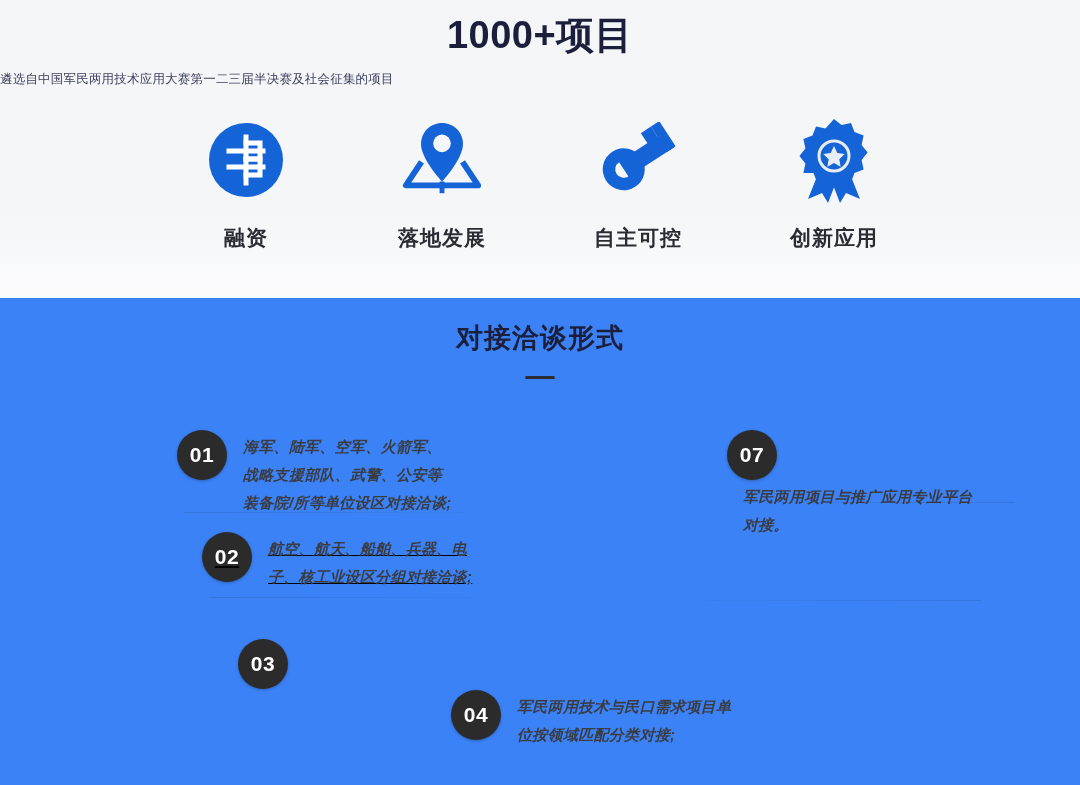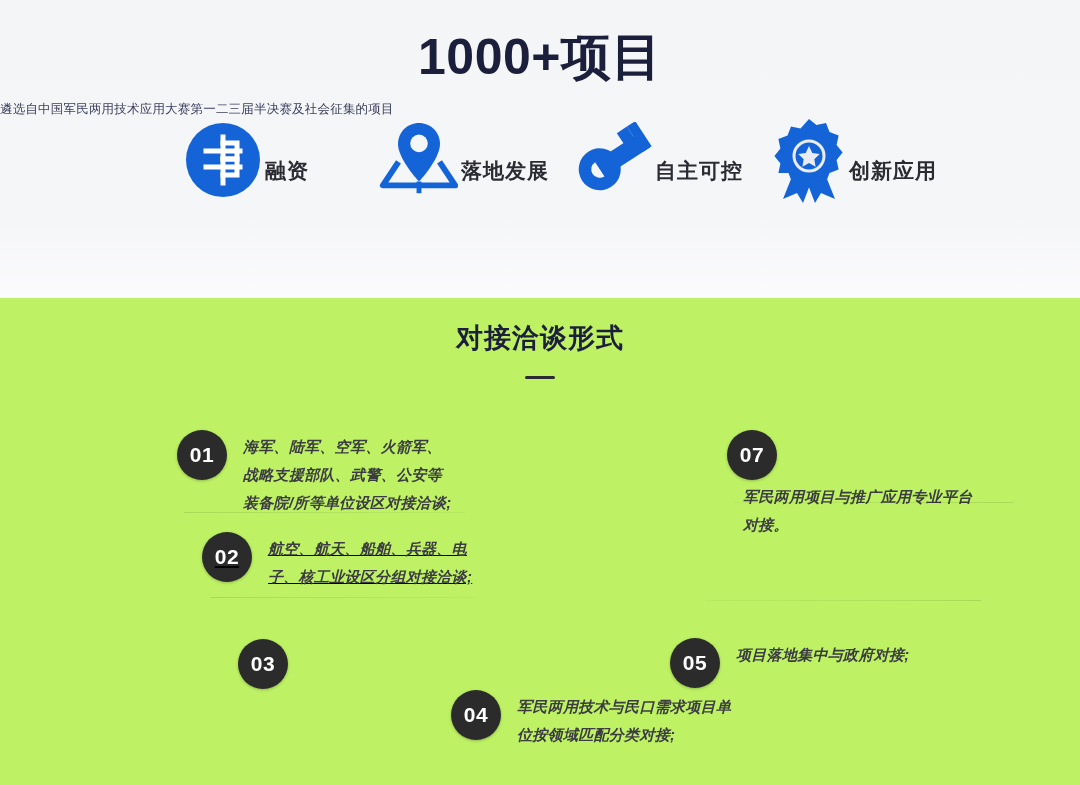--- a/index.html
+++ b/index.html
@@ -10,44 +10,44 @@
     overflow: hidden;
   }
   .page { position: relative; width: 1080px; height: 785px; }
 
   
   .banner {
     position: absolute; left: 0; top: 0; width: 1080px; height: 298px;
     background: linear-gradient(180deg,#f4f5f7 0%, #f5f6f8 72%, #fbfbfc 100%);
   }
   .banner-title {
-    text-align: center; margin-top: 24px;
-    font-size: 50px; font-weight: 700; letter-spacing: 0.5px;
+    text-align: center; margin-top: 10px;
+    font-size: 38px; font-weight: 700; letter-spacing: 0.5px;
     color: #1b1f3b;
   }
   .banner-sub {
     margin-top: 10px;
     font-size: 12.5px; color: #3a3f5c; letter-spacing: 0.2px;
   }
   .icon-row {
     position: absolute; left: 0; top: 118px; width: 1080px;
     display: flex; justify-content: center; gap: 66px;
   }
   .icon-cell {
-    width: 130px; display: flex; flex-direction: row;
+    width: 130px; display: flex; flex-direction: column;
     align-items: center; justify-content: flex-start;
   }
   .icon-art { width: 84px; height: 84px; display: flex; align-items: center; justify-content: center; }
   .icon-label {
     margin-top: 22px; font-size: 21px; font-weight: 700;
     color: #2b2b33; letter-spacing: 1px; white-space: nowrap;
   }
 
   
-  .section2 { position: absolute; left: 0; top: 298px; width: 1080px; height: 487px; background:#bef264; }
+  .section2 { position: absolute; left: 0; top: 298px; width: 1080px; height: 487px; background:#3b82f6; }
   .sec-title {
     text-align: center; padding-top: 22px;
     font-size: 27px; font-weight: 700; color: #1b1f3b; letter-spacing: 1px;
   }
   .sec-divider {
     width: 30px; height: 3px; background: #2b2b33;
     margin: 20px auto 0 auto; border-radius: 2px;
   }
 
   .board { position: absolute; left: 0; top: 382px; width: 1080px; height: 403px; margin-left: 14px; }
@@ -251,20 +251,16 @@
     </div>
 
     <div class="item" style="left:713px; top:48px; width:300px;flex-direction:column;">
       <div class="num-badge">07</div>
       <div class="item-text wide">军民两用项目与推广应用专业平台对接。</div>
     </div>
     <div class="rule right" style="left:720px; top:120px; width:280px;"></div>
 
     <div class="rule right" style="left:692px; top:218px; width:275px;"></div>
 
-    <div class="item" style="left:656px; top:256px; width:320px;">
-      <div class="num-badge">05</div>
-      <div class="item-text wide">项目落地集中与政府对接;</div>
-    </div>
 
   </div>
 
 </div>
 
 </body></html>

